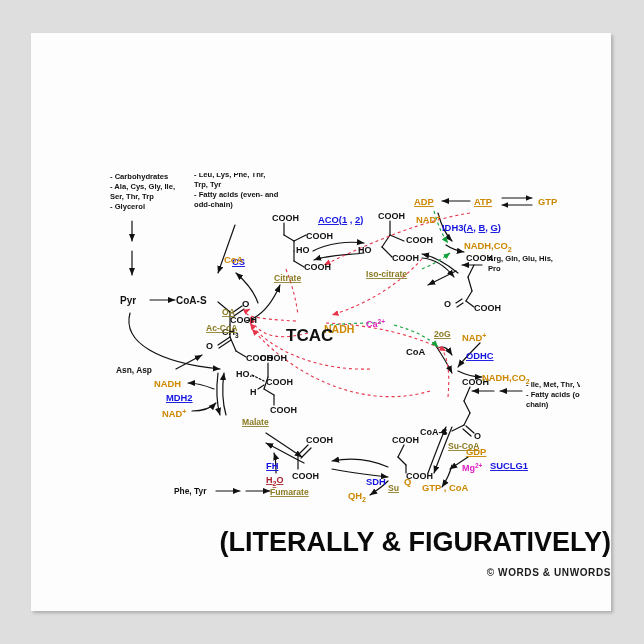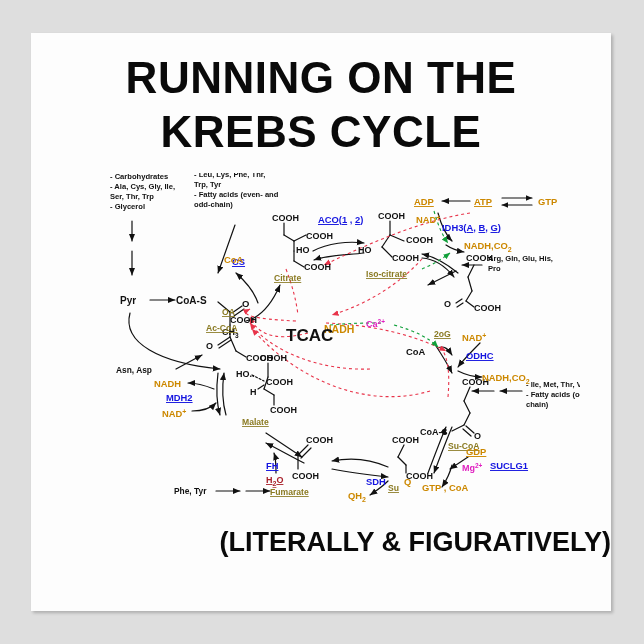--- a/index.html
+++ b/index.html
@@ -61,24 +61,20 @@
     width:510px; height:330px;text-align:center;
   }
   #diagram svg{display:block;}
   text{font-family:"Liberation Sans", sans-serif;}
 </style>
 </head>
 <body>
 
 <div id="poster">
 
-  <div id="title-block">
-    <div class="title-line">RUNNING ON THE</div>
-    <div class="title-line">KREBS CYCLE</div>
-  </div>
 
   <div id="diagram">
     <svg width="510" height="330" viewBox="0 0 510 330" xmlns="http://www.w3.org/2000/svg">
       <defs>
         <marker id="ah" markerWidth="7" markerHeight="7" refX="6" refY="2.6" orient="auto">
           <path d="M0,0 L6.2,2.6 L0,5.2 z" fill="#111111"></path>
         </marker>
         <marker id="ahr" markerWidth="7" markerHeight="7" refX="6" refY="2.6" orient="auto">
           <path d="M0,0 L6.2,2.6 L0,5.2 z" fill="#e8344a"></path>
         </marker>
@@ -364,15 +360,16 @@
       <text x="392" y="298" fill="#e020c0" font-size="9" font-weight="bold"><tspan>Mg</tspan><tspan dy="-3" font-size="6.5">2+</tspan></text>
 
       <text x="296" y="154" fill="#e020c0" font-size="9" font-weight="bold"><tspan>Ca</tspan><tspan dy="-3" font-size="6.5">2+</tspan></text>
 
       <text x="216" y="168" fill="#111111" font-size="17" font-weight="bold">TCAC</text>
     </svg>
   </div>
 
   <div id="footer-block">
     <div class="subtitle-line">(LITERALLY &amp; FIGURATIVELY)</div>
+    <div class="credit-line">© WORDS &amp; UNWORDS</div>
   </div>
 
 </div>
 
 </body></html>

